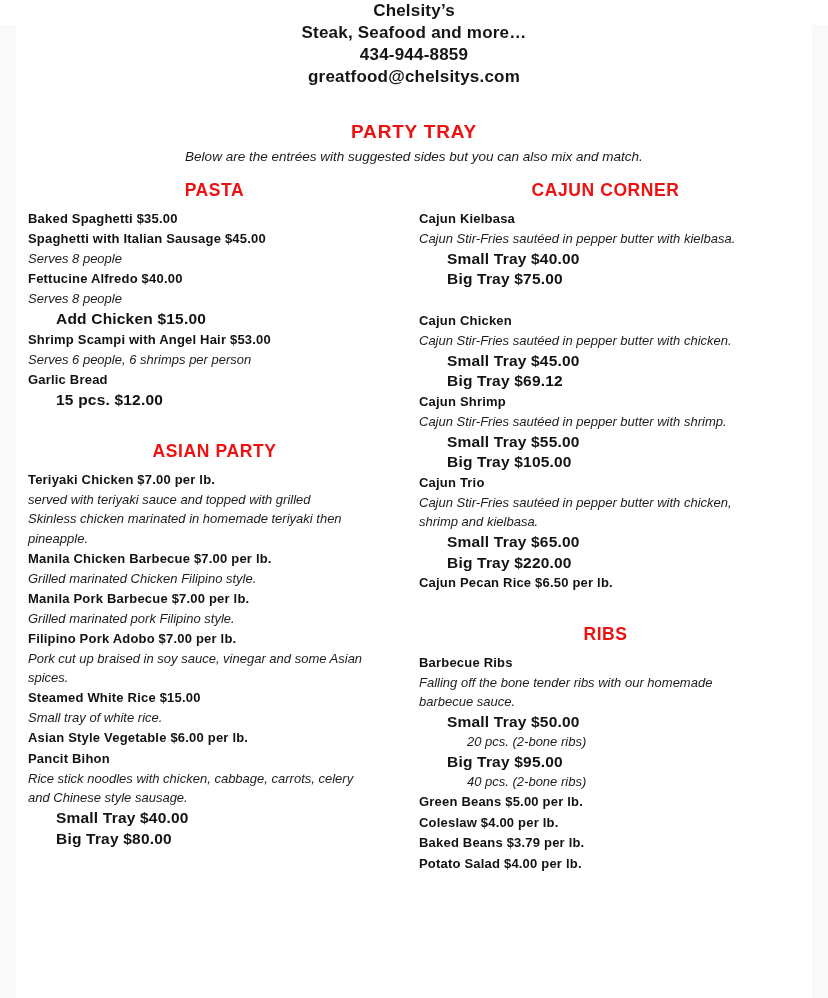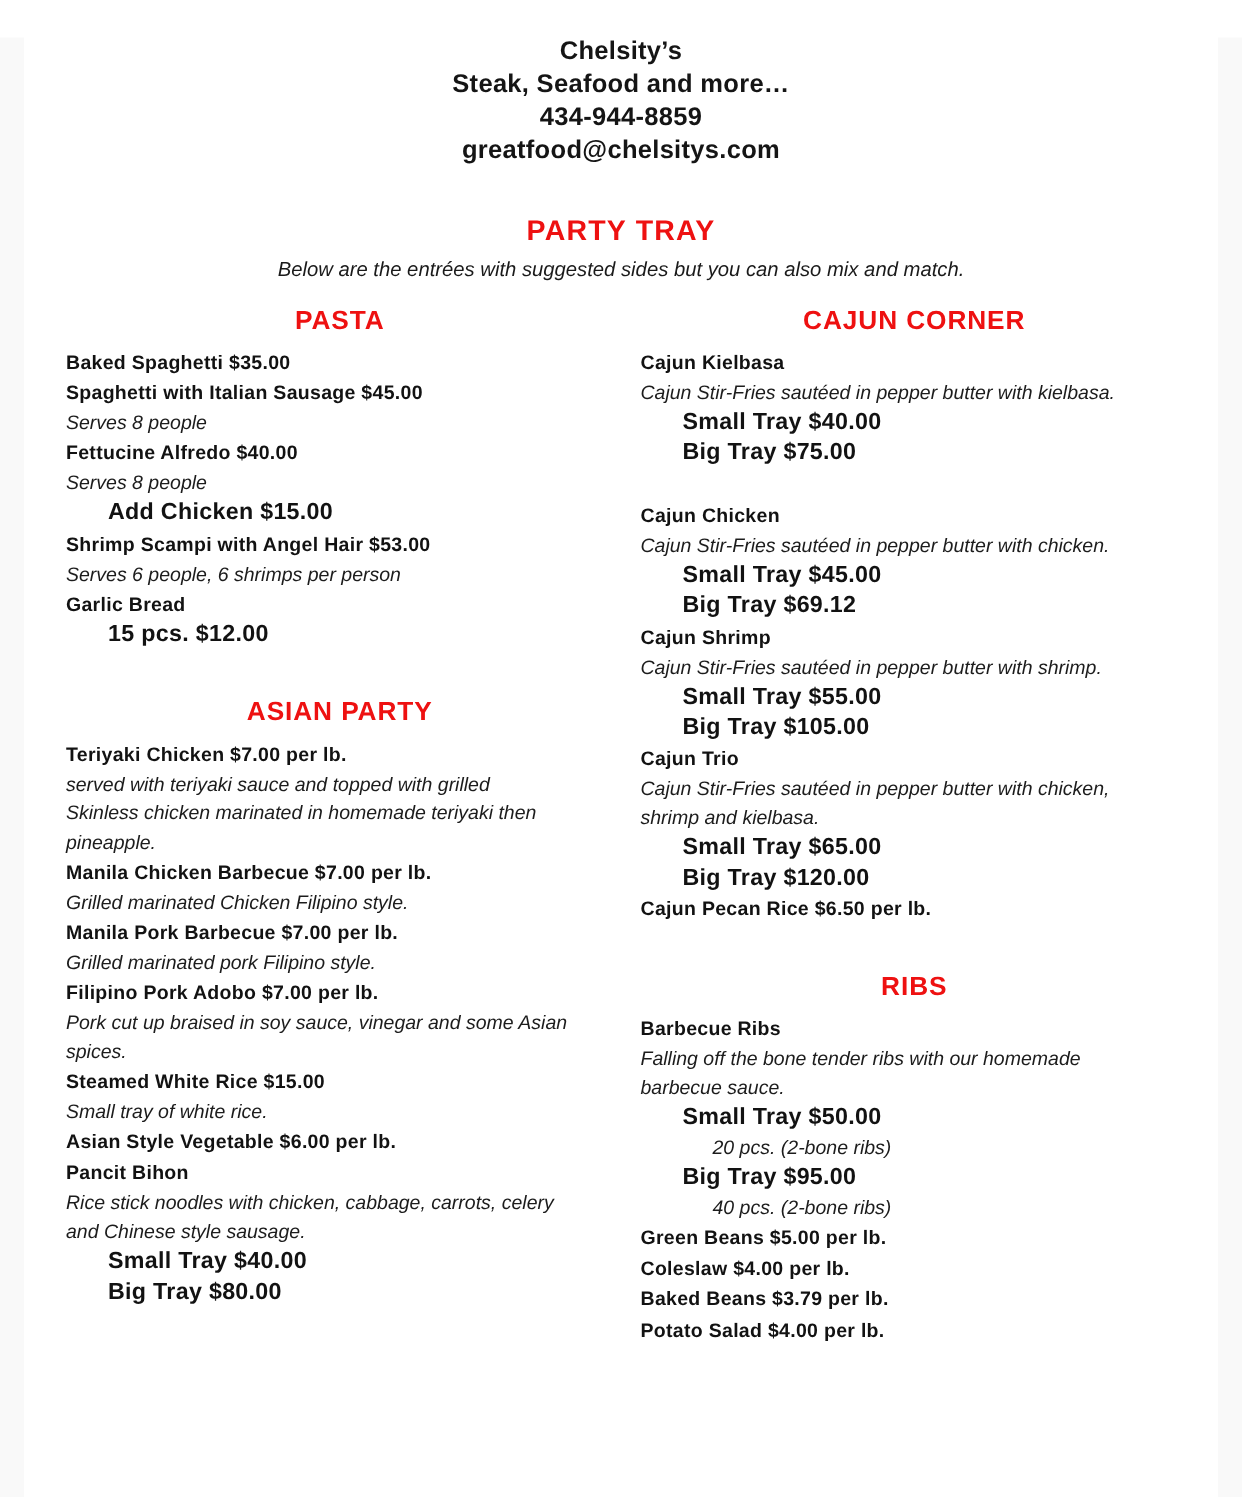--- a/index.html
+++ b/index.html
@@ -11,34 +11,34 @@
     width:828px;height:998px;
     background:#ffffff;
     font-family:"Liberation Sans", sans-serif;
     position:relative;
     overflow:hidden;
     color:var(--ink);
   }
   .gutter{position:absolute;top:25px;bottom:0;width:16px;background:#f9f9f9;}
   .gutter.left{left:0;}
   .gutter.right{right:0;}
-  .page{position:relative;padding-top:23px;}
+  .page{position:relative;padding-top:0;}
 
   .doc-header{text-align:center;font-weight:bold;font-size:17px;line-height:22px;color:#151515;letter-spacing:.2px;}
 
   .menu-title{
     text-align:center;color:var(--red);font-weight:bold;
     font-size:19px;line-height:22px;letter-spacing:.8px;margin-top:33px;
   }
   .menu-subtitle{
     text-align:center;font-style:italic;font-size:13.5px;line-height:18px;
     margin-top:5px;color:#1a1a1a;
   }
 
-  .columns{display:flex;margin:13px 36px 0 44px;gap:18px;justify-content:flex-end;}
+  .columns{display:flex;margin:13px 36px 0 28px;gap:18px;justify-content:flex-end;}
   .col{flex:1;min-width:0;}
 
   .menu-section + .menu-section{margin-top:30px;}
   .section-heading{
     text-align:center;color:var(--red);font-weight:bold;
     font-size:17.5px;line-height:22px;letter-spacing:.6px;margin-bottom:7px;
   }
 
   .line{line-height:19.5px;}
   .line.item{font-weight:bold;font-size:13px;color:#121212;padding:.5px 0;letter-spacing:.2px;}
@@ -115,21 +115,21 @@
           <div class="line sub">Small Tray $45.00</div>
           <div class="line sub">Big Tray $69.12</div>
           <div class="line item">Cajun Shrimp</div>
           <div class="line desc">Cajun Stir-Fries sautéed in pepper butter with shrimp.</div>
           <div class="line sub">Small Tray $55.00</div>
           <div class="line sub">Big Tray $105.00</div>
           <div class="line item">Cajun Trio</div>
           <div class="line desc">Cajun Stir-Fries sautéed in pepper butter with chicken,</div>
           <div class="line desc">shrimp and kielbasa.</div>
           <div class="line sub">Small Tray $65.00</div>
-          <div class="line sub">Big Tray $120.00</div>
+          <div class="line sub">Big Tray $220.00</div>
           <div class="line item">Cajun Pecan Rice $6.50 per lb.</div>
         </div>
         <div class="menu-section">
           <div class="section-heading">RIBS</div>
           <div class="line item">Barbecue Ribs</div>
           <div class="line desc">Falling off the bone tender ribs with our homemade</div>
           <div class="line desc">barbecue sauce.</div>
           <div class="line sub">Small Tray $50.00</div>
           <div class="line subnote">20 pcs. (2-bone ribs)</div>
           <div class="line sub">Big Tray $95.00</div>

